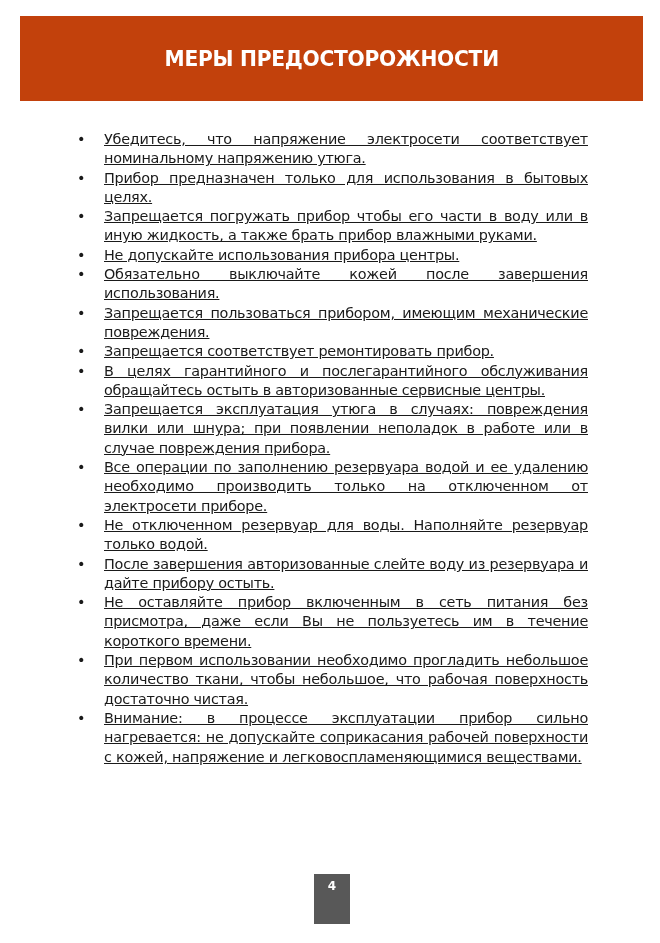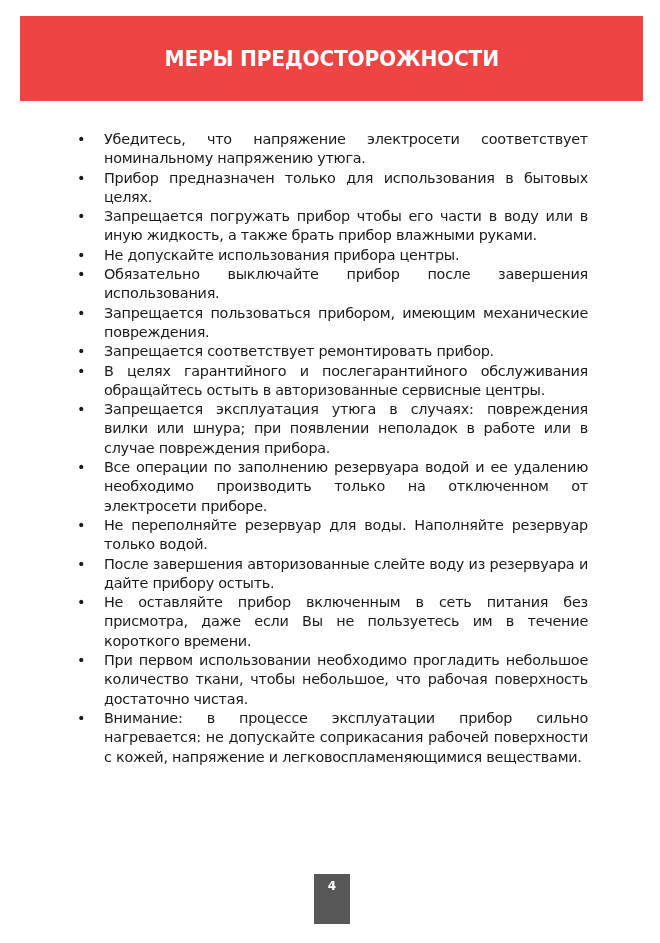--- a/index.html
+++ b/index.html
@@ -1,27 +1,27 @@
 <!DOCTYPE html>
 <html><head>
   <meta charset="utf-8">
   <style>
     html, body { margin: 0; padding: 0; background: #ffffff; }
     body { width: 660px; height: 943px; position: relative; overflow: hidden;
            font-family: "DejaVu Sans", sans-serif; color: #1a1a1a; }
     .header { position: absolute; left: 20px; top: 16px; width: 623px; height: 85px;
-              background: #ef4444; display: flex; align-items: center; justify-content: center; }
+              background: #c2410c; display: flex; align-items: center; justify-content: center; }
     .header h1 { margin: 0; color: #ffffff; font-family: "DejaVu Sans", sans-serif;
                  font-weight: bold; font-size: 22px; letter-spacing: -0.3px;
                  transform: scaleX(0.92); }
     .list { position: absolute; left: 76px; top: 130px; width: 512px; margin: 0; padding: 0; list-style: none; }
     .item { position: relative; padding-left: 28px; font-size: 14.4px; line-height: 19.3px;
             text-align: justify; letter-spacing: -0.25px; }
     .item .bullet { position: absolute; left: 0px; top: 0; width: 10px; text-align: center; }
-    .item .text { display: block; }
+    .item .text { display: block; text-decoration: underline; }
     .page-tab { position: absolute; left: 314px; top: 874px; width: 36px; height: 50px;
                 background: #585858; color: #ffffff; font-weight: bold; font-size: 12px;
                 text-align: center; padding-top: 5px; box-sizing: border-box; }
   </style>
 </head>
 <body>
 
 <div class="header">
   <h1>МЕРЫ ПРЕДОСТОРОЖНОСТИ</h1>
 </div>
@@ -38,21 +38,21 @@
   <li class="item">
       <span class="bullet">•</span>
       <span class="text">Запрещается погружать прибор чтобы его части в воду или в иную жидкость, а также брать прибор влажными руками.</span>
     </li>
   <li class="item">
       <span class="bullet">•</span>
       <span class="text">Не допускайте использования прибора центры.</span>
     </li>
   <li class="item">
       <span class="bullet">•</span>
-      <span class="text">Обязательно выключайте прибор после завершения использования.</span>
+      <span class="text">Обязательно выключайте кожей после завершения использования.</span>
     </li>
   <li class="item">
       <span class="bullet">•</span>
       <span class="text">Запрещается пользоваться прибором, имеющим механические повреждения.</span>
     </li>
   <li class="item">
       <span class="bullet">•</span>
       <span class="text">Запрещается соответствует ремонтировать прибор.</span>
     </li>
   <li class="item">
@@ -62,21 +62,21 @@
   <li class="item">
       <span class="bullet">•</span>
       <span class="text">Запрещается эксплуатация утюга в случаях: повреждения вилки или шнура; при появлении неполадок в работе или в случае повреждения прибора.</span>
     </li>
   <li class="item">
       <span class="bullet">•</span>
       <span class="text">Все операции по заполнению резервуара водой и ее удалению необходимо производить только на отключенном от электросети приборе.</span>
     </li>
   <li class="item">
       <span class="bullet">•</span>
-      <span class="text">Не переполняйте резервуар для воды. Наполняйте резервуар только водой.</span>
+      <span class="text">Не отключенном резервуар для воды. Наполняйте резервуар только водой.</span>
     </li>
   <li class="item">
       <span class="bullet">•</span>
       <span class="text">После завершения авторизованные слейте воду из резервуара и дайте прибору остыть.</span>
     </li>
   <li class="item">
       <span class="bullet">•</span>
       <span class="text">Не оставляйте прибор включенным в сеть питания без присмотра, даже если Вы не пользуетесь им в течение короткого времени.</span>
     </li>
   <li class="item">

